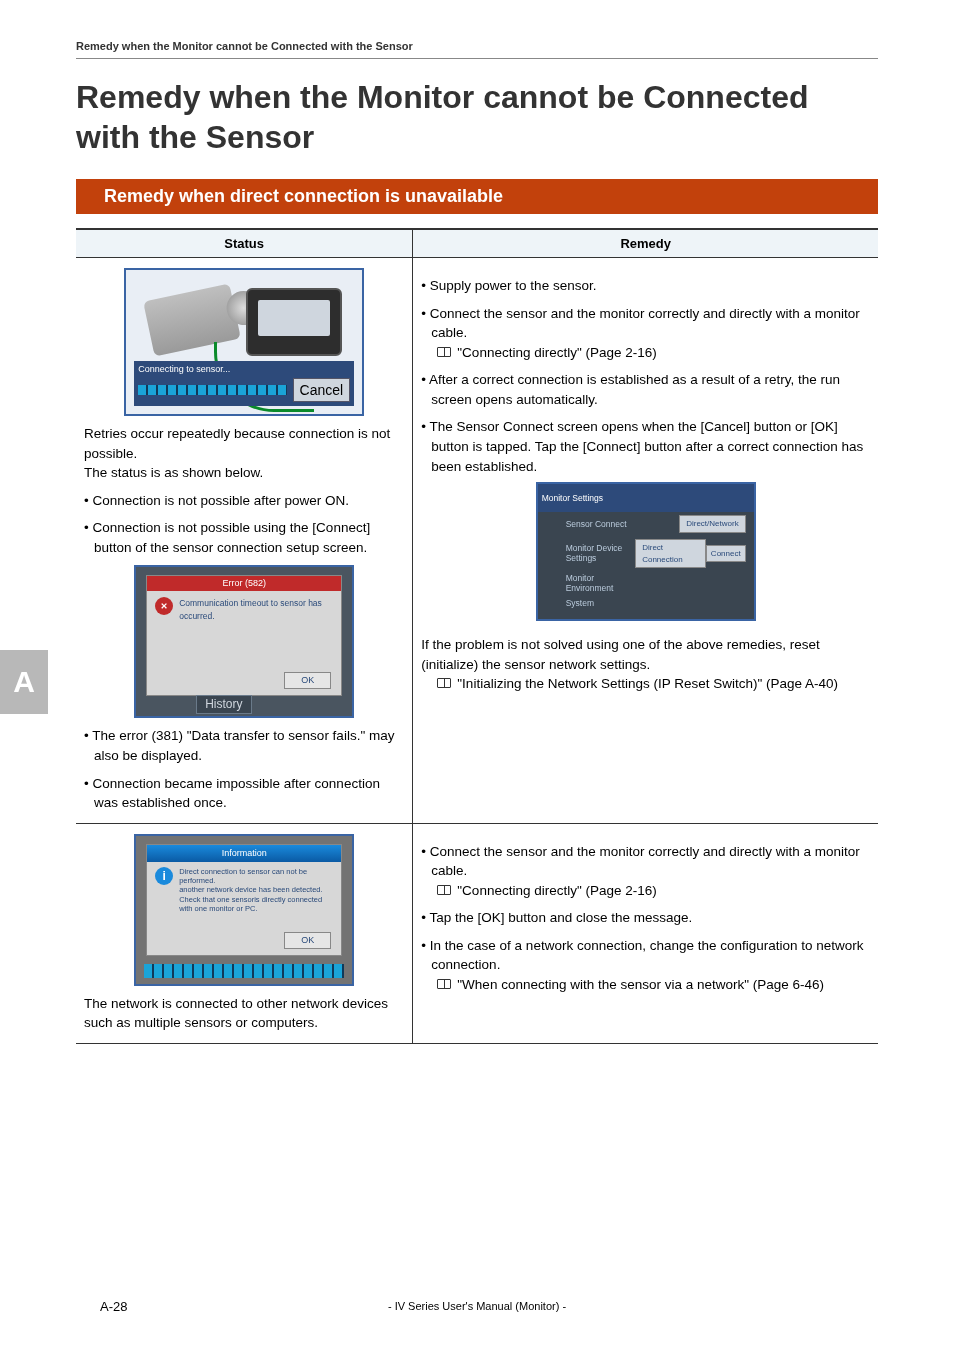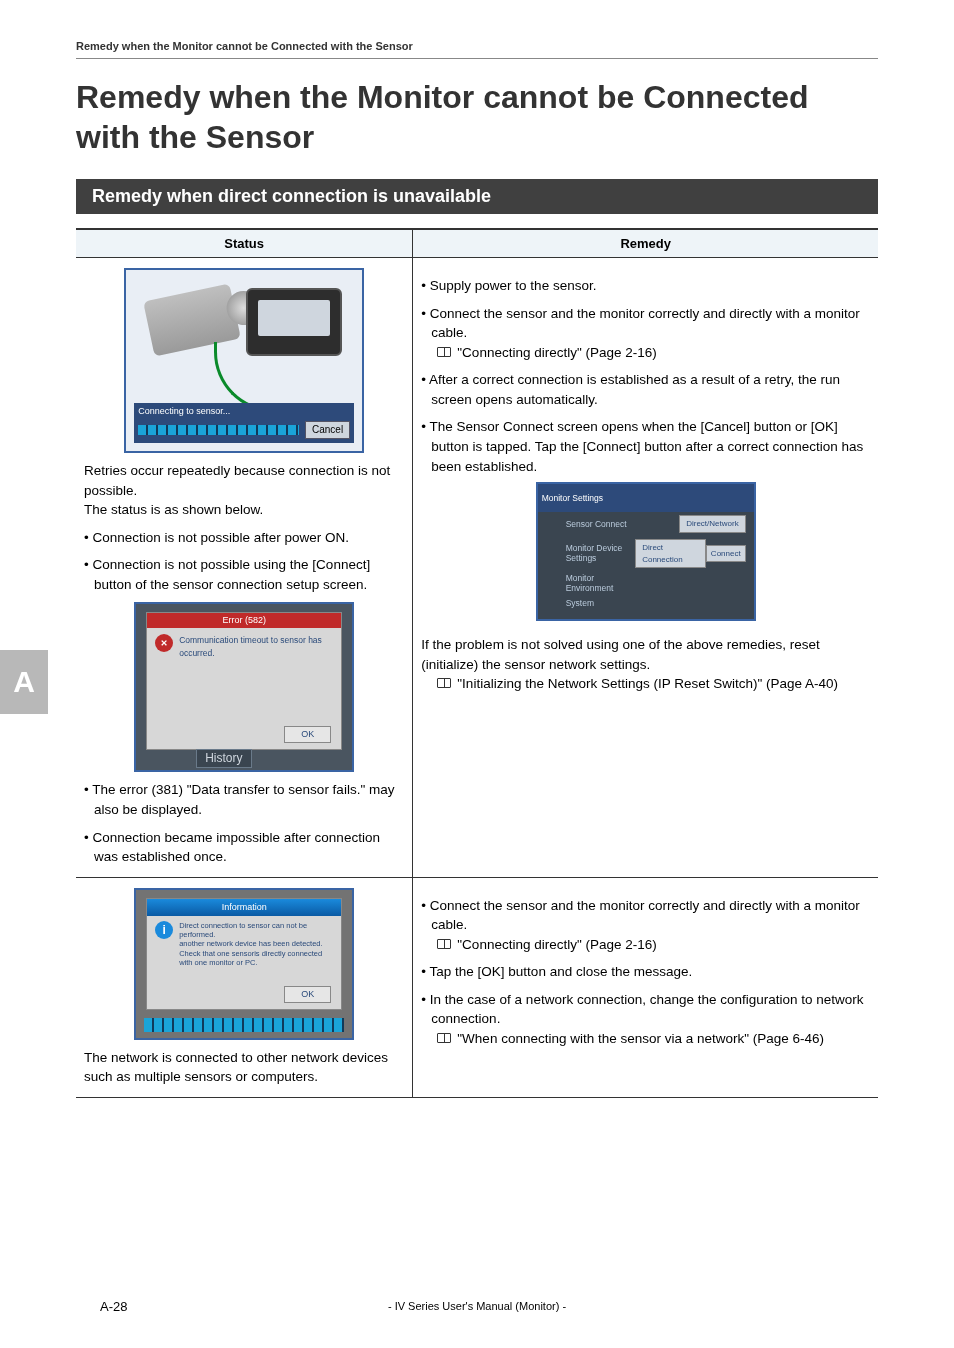--- a/index.html
+++ b/index.html
@@ -24,25 +24,25 @@
     margin-bottom: 18px;
   }
   h1 {
     font-size: 32px;
     font-weight: bold;
     color: #333;
     line-height: 1.25;
     margin-bottom: 22px;
   }
   .section-bar {
-    background: #404040;
+    background: #c2410c;
     color: #fff;
     font-weight: bold;
     font-size: 18px;
-    padding: 7px 16px;
+    padding: 7px 28px;
     margin-bottom: 14px;
   }
   table.remedy {
     width: 100%;
     border-collapse: collapse;
   }
   table.remedy th {
     background: #eef4f8;
     border-top: 2px solid #333;
     border-bottom: 1px solid #333;
@@ -75,21 +75,21 @@
     margin-top: 4px;
   }
   .book-icon::after {
     content: "";
     position: absolute;
     left: 50%; top: -1px; bottom: -1px;
     width: 1px; background: #333;
   }
   
   .illus1 {
-    width: 240px; height: 185px;
+    width: 240px; height: 148px;
     border: 2px solid #3a64a4;
     background: #e9eef5;
     margin: 0 auto;
     position: relative;
   }
   .camera {
     position: absolute; left: 22px; top: 22px;
     width: 88px; height: 56px;
     background: linear-gradient(#bfbfbf,#9a9a9a);
     border-radius: 6px;
@@ -129,26 +129,26 @@
     background: #2d4a7a;
     padding: 2px 4px 4px 4px;
   }
   .prog-row { display: flex; align-items: center; gap: 6px; margin-top: 2px; }
   .prog {
     flex: 1; height: 10px;
     background: repeating-linear-gradient(90deg,#1aa4d8 0 8px,#103a5a 8px 10px);
   }
   .btn-cancel {
     background: #cfd6de; color: #000;
-    font-size: 10px; padding: 1px 6px;
+    font-size: 14px; padding: 1px 6px;
     border: 1px solid #556;
   }
   
   .illus2 {
-    width: 220px; height: 170px;
+    width: 220px; height: 153px;
     border: 2px solid #3a64a4;
     margin: 8px auto 6px auto;
     background: #4a5560;
     position: relative;
     overflow: hidden;
   }
   .dlg {
     position: absolute; left: 10px; right: 10px; top: 8px; bottom: 20px;
     background: #d7d7d7;
     border: 1px solid #888;

